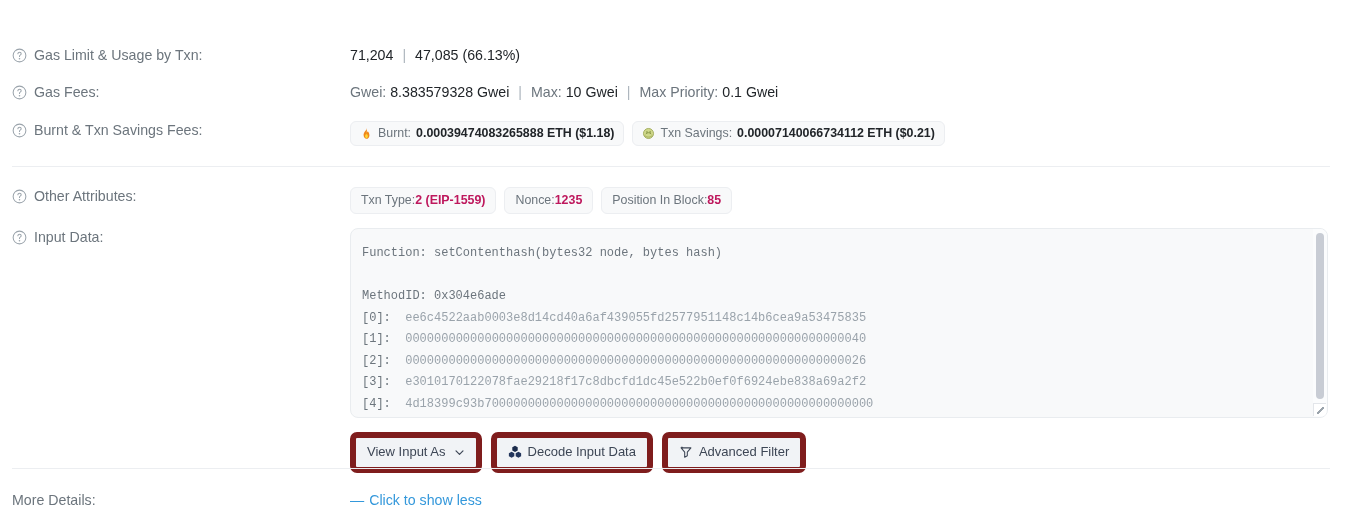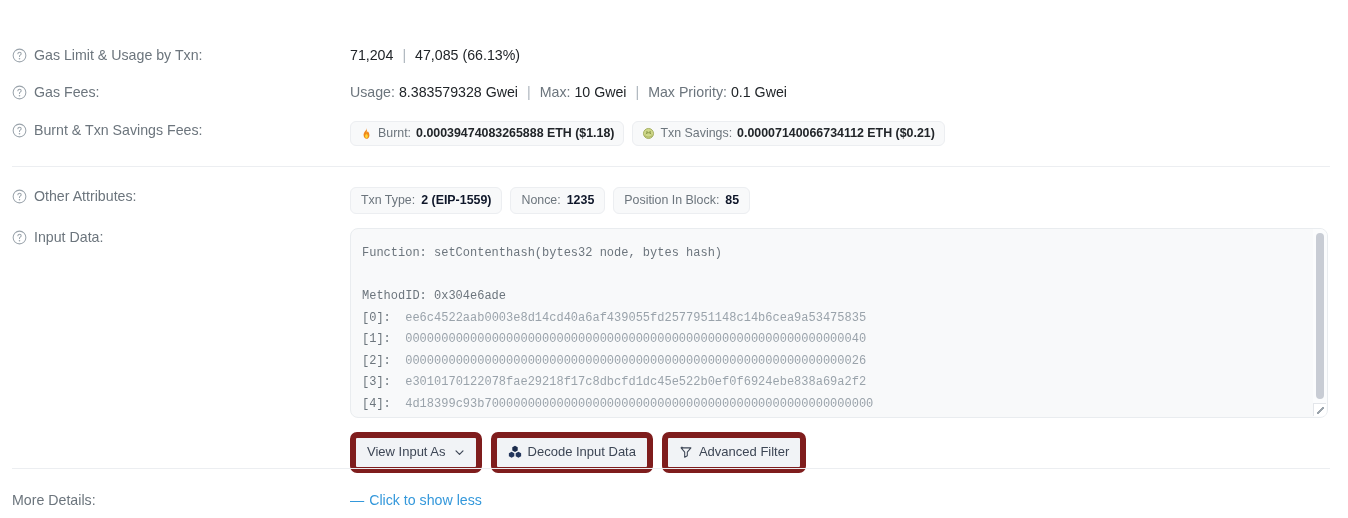--- a/index.html
+++ b/index.html
@@ -75,31 +75,31 @@
     color: #6c757d;
     white-space: nowrap;
   }
   .pill b { color: #212529; font-weight: 700; }
   .pill .pill-key { color: #6c757d; font-weight: 400; }
   .pill-icon { width: 13px; height: 13px; display: block; flex: 0 0 13px; }
 
   .attr-pill {
     display: inline-flex;
     align-items: center;
-    gap: 6px;
+    gap: 0;
     background: #f8f9fa;
     border: 1px solid #eceef1;
     border-radius: 6px;
     padding: 4px 10px 5px 10px;
     font-size: 12.4px;
     line-height: 16px;
     color: #6c757d;
     white-space: nowrap;
   }
-  .attr-pill b { color: #0f172a; font-weight: 700; }
+  .attr-pill b { color: #be185d; font-weight: 700; }
 
   
   .input-box {
     position: relative;
     width: 978px;
     height: 190px;
     background: #f8f9fa;
     border: 1px solid #e9ecef;
     border-radius: 8px;
     overflow: hidden;
@@ -217,21 +217,21 @@
       <span class="help-icon">
         <svg viewBox="0 0 16 16" width="15" height="15" aria-hidden="true">
           <circle cx="8" cy="8" r="6.8" fill="none" stroke="#9aa3ab" stroke-width="1.1"></circle>
           <path d="M6.3 6.2c0-1 .8-1.7 1.8-1.7s1.7.6 1.7 1.5c0 .8-.5 1.2-1.1 1.6-.5.3-.7.6-.7 1.1v.3" fill="none" stroke="#9aa3ab" stroke-width="1.1" stroke-linecap="round"></path>
           <circle cx="8" cy="11.4" r=".85" fill="#9aa3ab"></circle>
         </svg>
       </span>
       <span class="label-text">Gas Fees:</span>
     </div>
     <div class="value-cell">
-      <span class="muted">Usage:</span>
+      <span class="muted">Gwei:</span>
       <span class="dark">8.383579328 Gwei</span><span class="sep-wide">|</span><span class="muted">Max:</span>
       <span class="dark">10 Gwei</span><span class="sep-wide">|</span><span class="muted">Max Priority:</span>
       <span class="dark">0.1 Gwei</span>
     </div>
   </div>
 
   <div class="row" style="top:121px;">
     <div class="label-cell">
       <span class="help-icon">
         <svg viewBox="0 0 16 16" width="15" height="15" aria-hidden="true">

